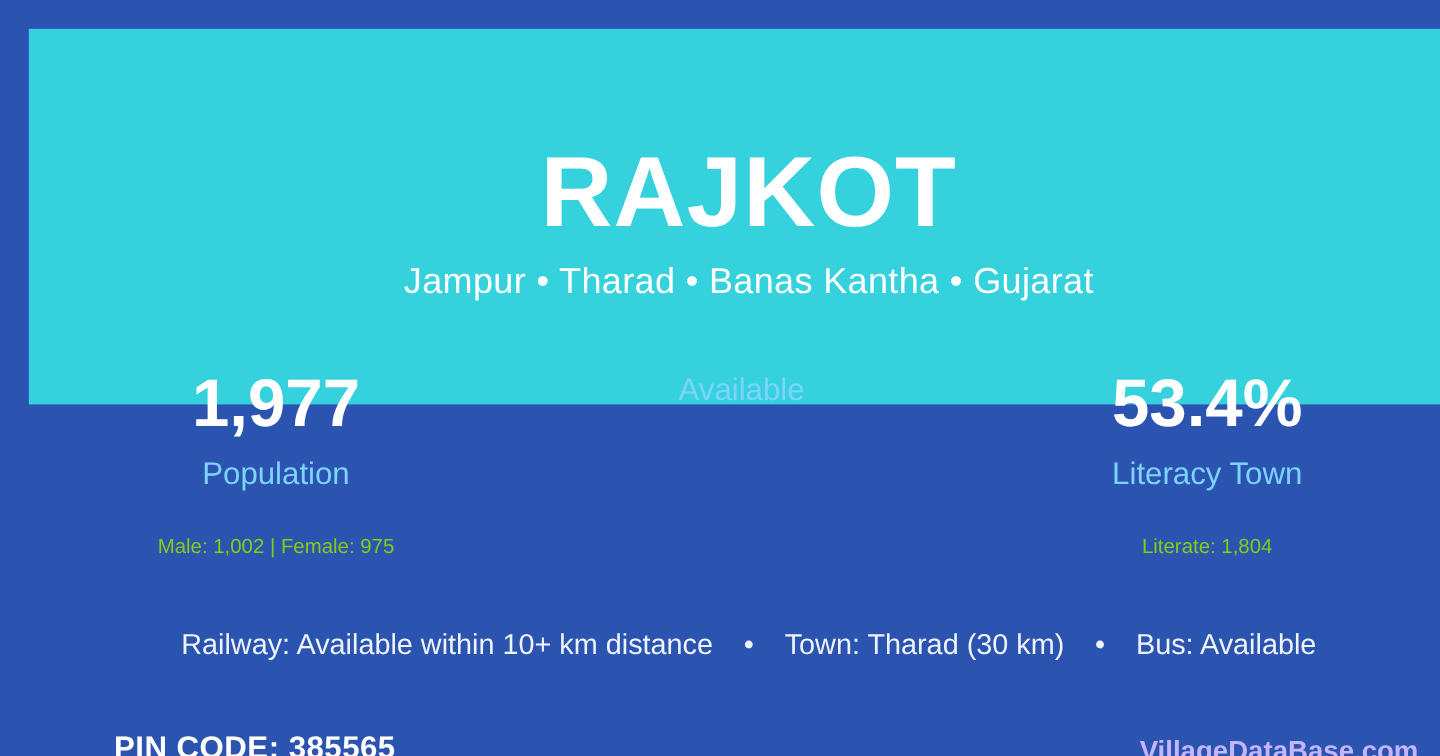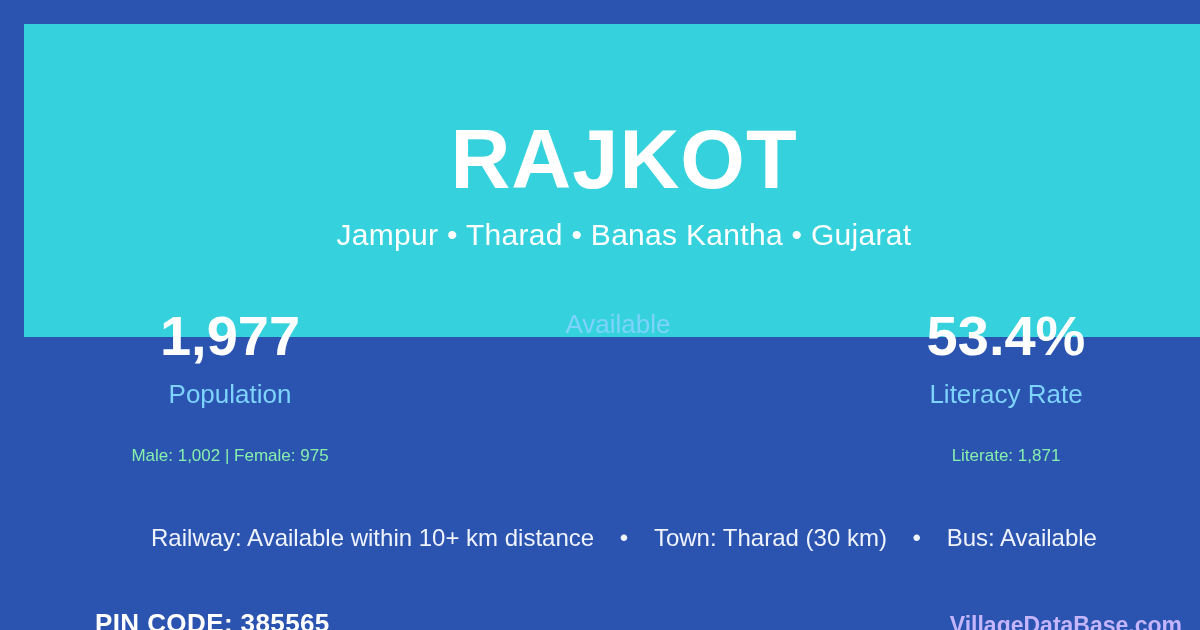--- a/index.html
+++ b/index.html
@@ -63,21 +63,21 @@
     height:70px;
   }
   .stat-label {
     color:#7dd3fc;
     font-size:26px;
     font-weight:400;
     line-height:1.25;
     margin-top:5px;
   }
   .stat-sub {
-    color:#86efac;
+    color:#84cc16;
     font-size:17px;
     font-weight:400;
     line-height:1.4;
     margin-top:9px;
   }
   
   #facilities-row {
     position:absolute; left:0; top:485px;
     width:1200px;
     text-align:center;
@@ -132,22 +132,22 @@
       <div class="stat-label">Population</div>
       <div class="stat-sub">Male: 1,002 | Female: 975</div>
     </div>
 
     <div class="stat-col">
       <div class="stat-label">Available</div>
     </div>
 
     <div class="stat-col">
       <div class="stat-value">53.4%</div>
-      <div class="stat-label">Literacy Rate</div>
-      <div class="stat-sub">Literate: 1,871</div>
+      <div class="stat-label">Literacy Town</div>
+      <div class="stat-sub">Literate: 1,804</div>
     </div>
 
   </div>
 
   <div id="facilities-row">
     <span>Railway: Available within 10+ km distance</span>
     <span class="sep">•</span>
     <span>Town: Tharad (30 km)</span>
     <span class="sep">•</span>
     <span>Bus: Available</span>

